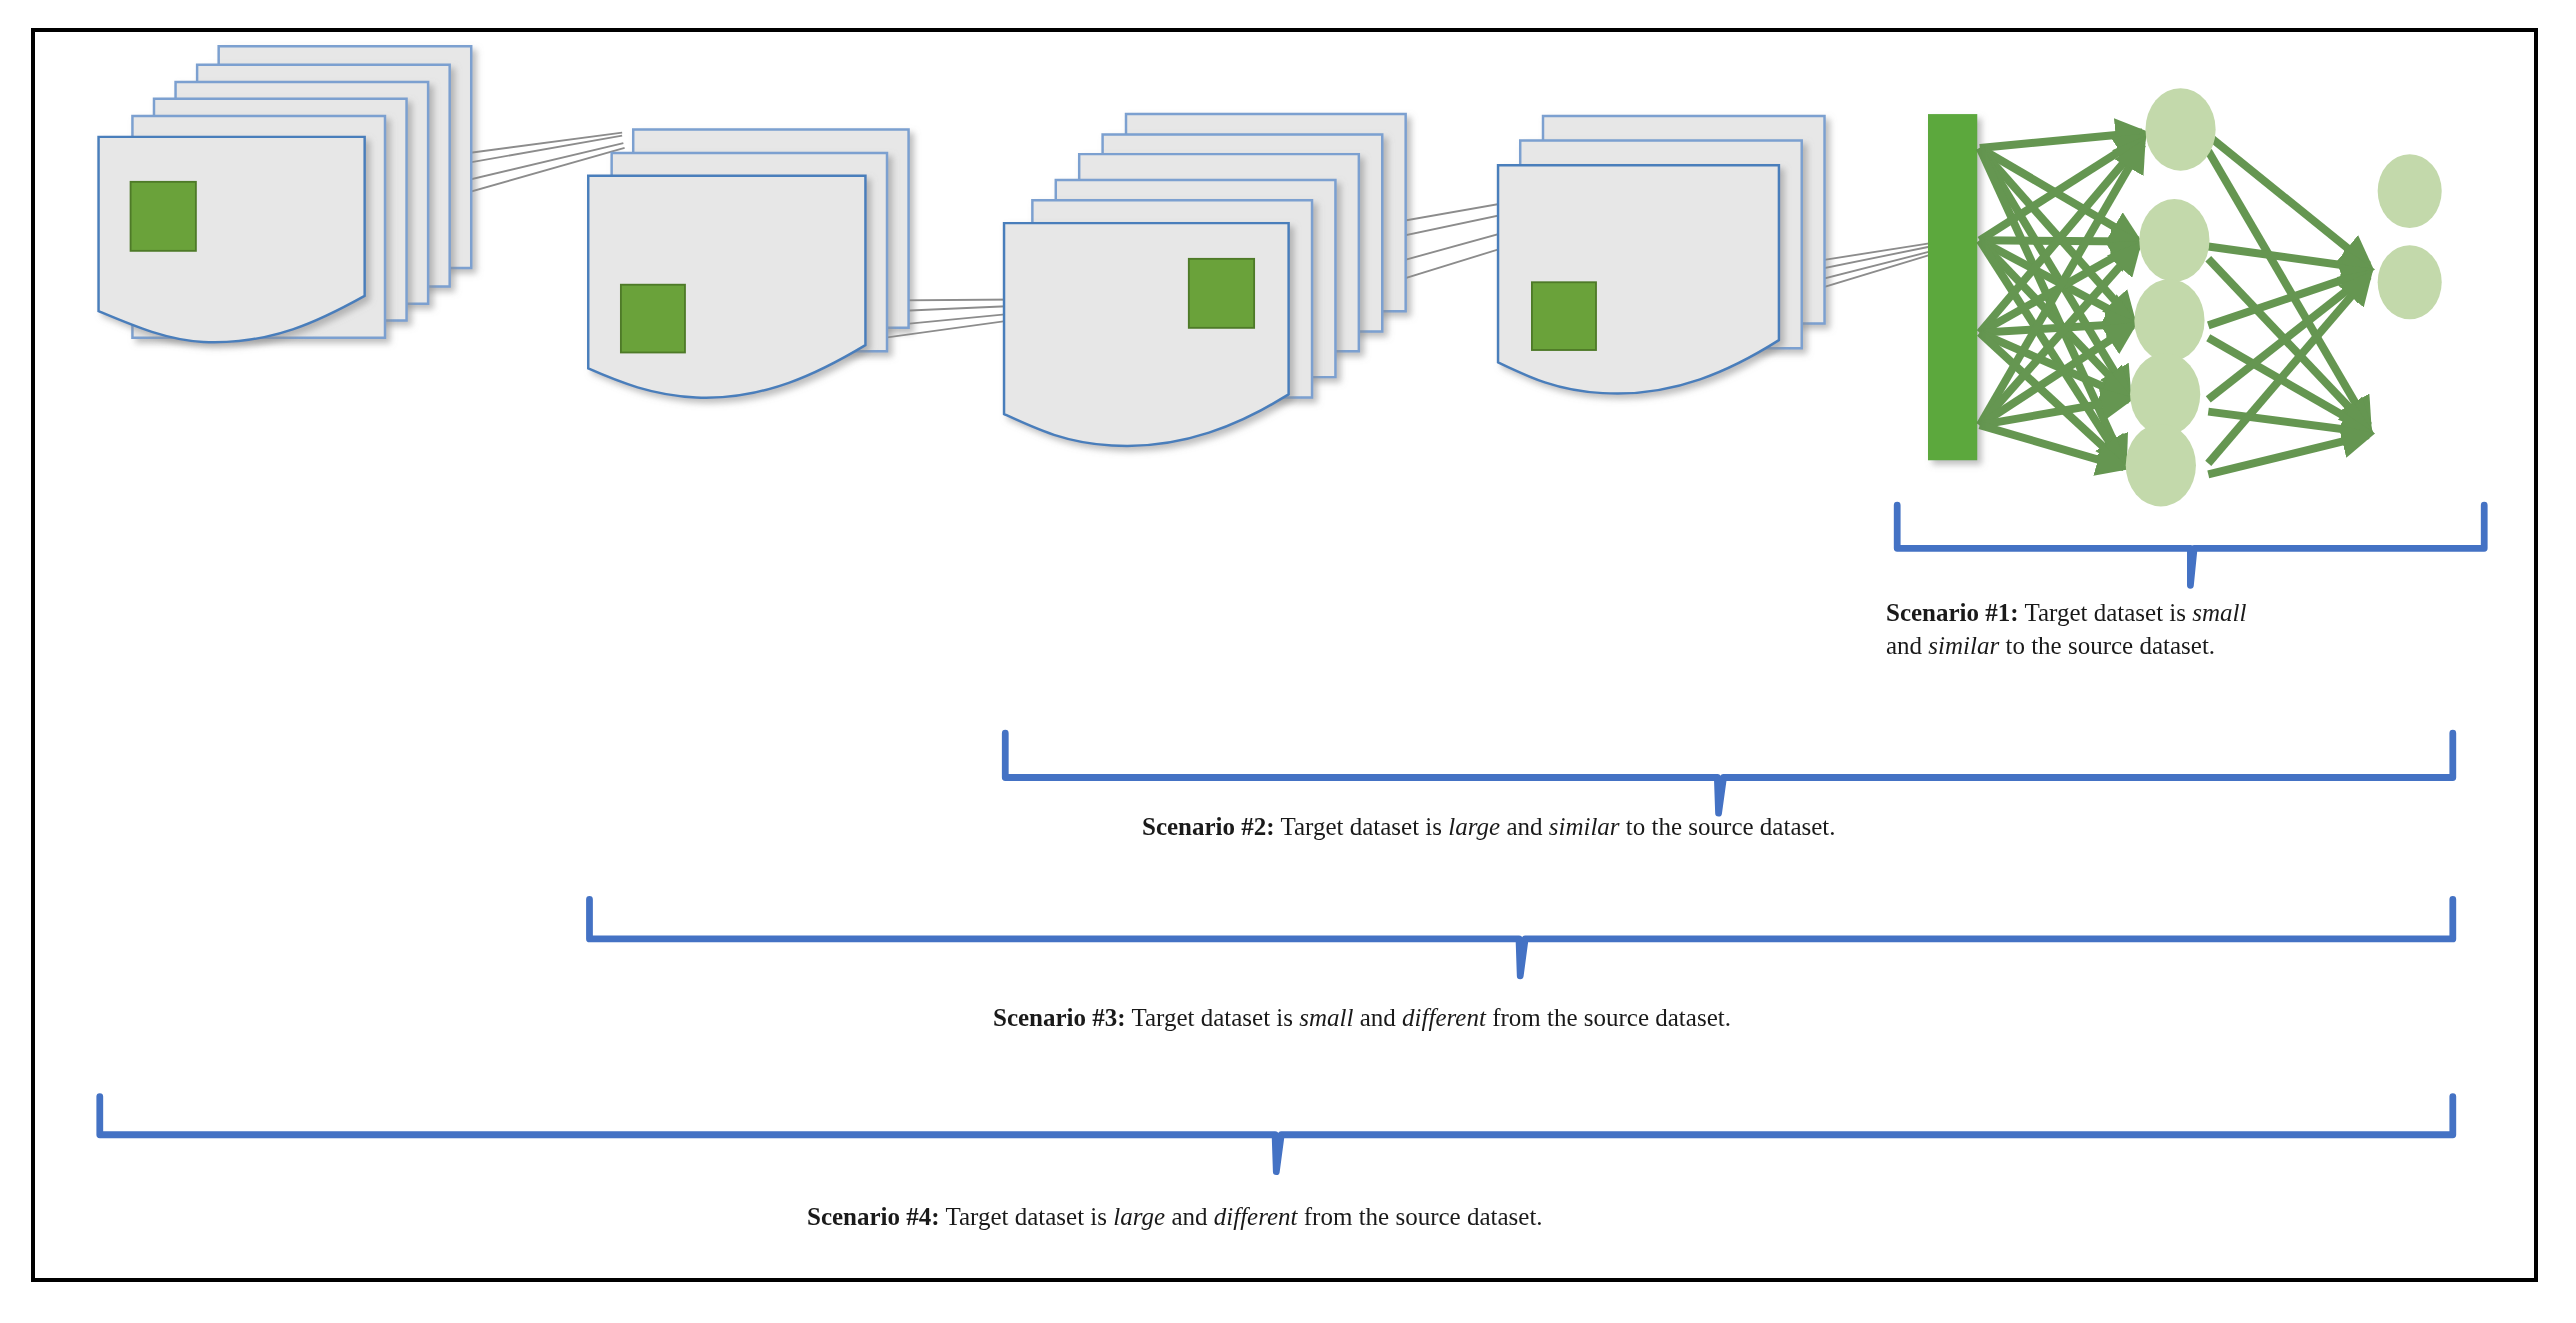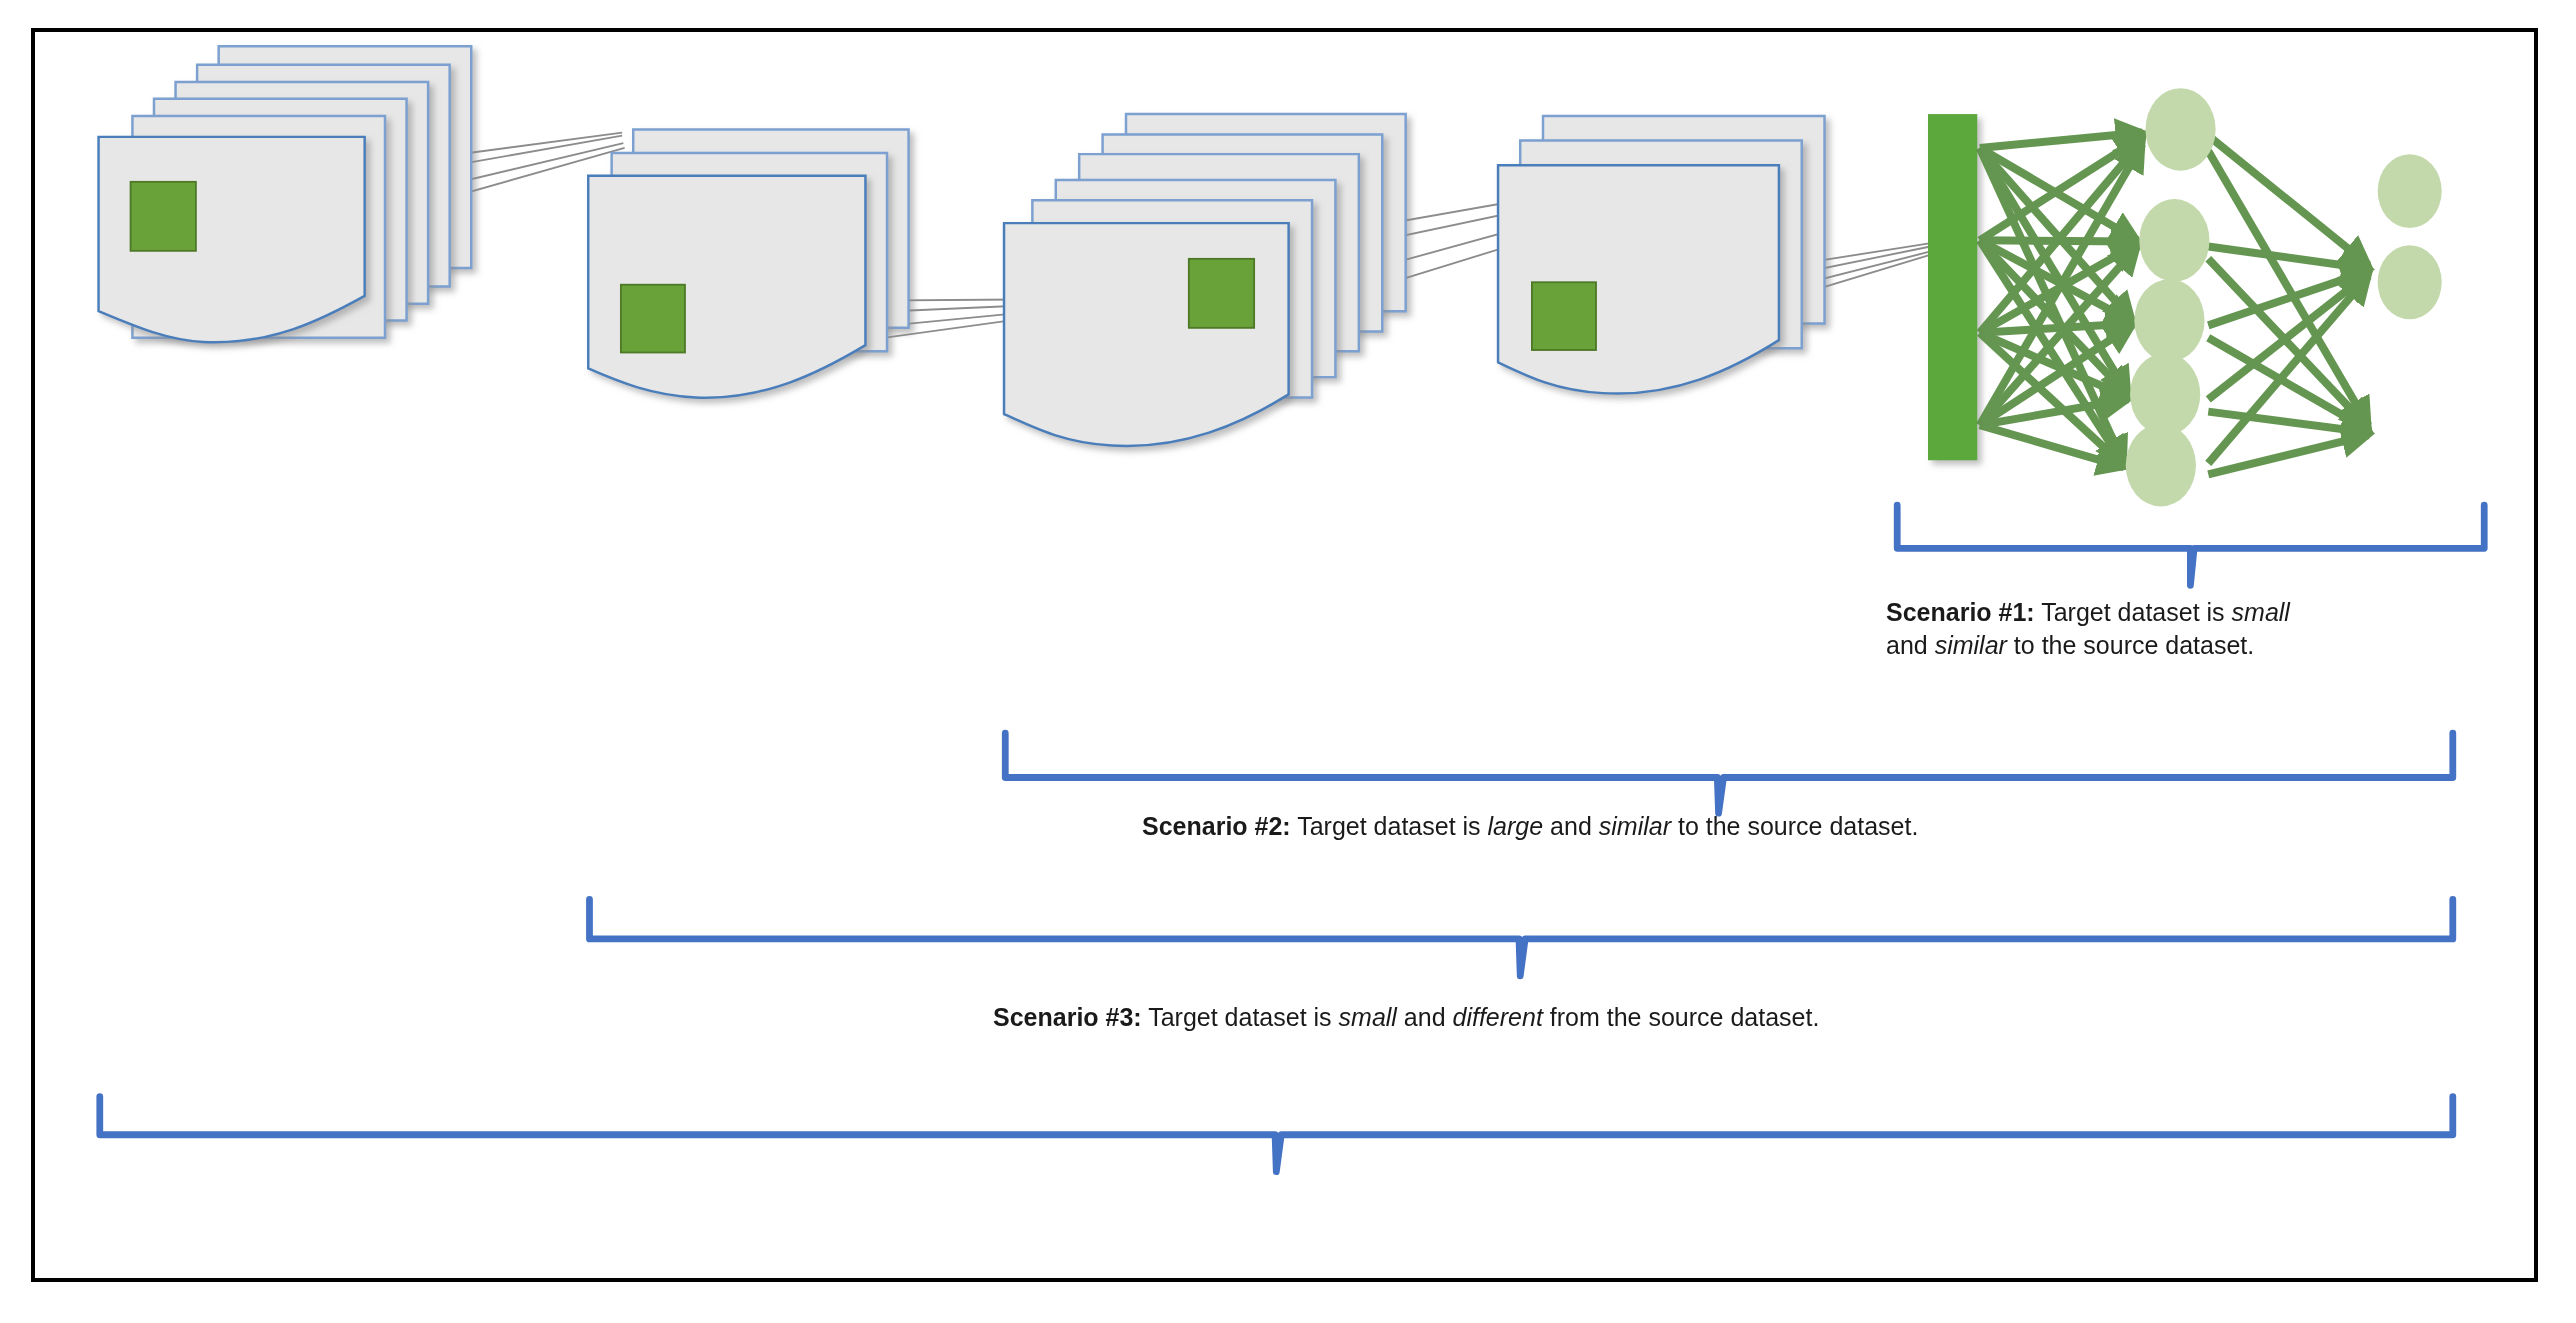--- a/index.html
+++ b/index.html
@@ -2,21 +2,21 @@
 <html style="font-size:10px"><head>
 <meta charset="utf-8">
 <style>
   html,body{margin:0;padding:0;background:#fff;}
   body{width:2576px;height:1324px;font-family:"Liberation Sans",sans-serif;}
   #frame{position:absolute;left:31px;top:28px;width:2507px;height:1254px;
          border:4.3px solid #000;background:#fff;box-sizing:border-box;}
   .stage{position:absolute;left:0;top:0;width:2576px;height:1324px;}
   .svgroot{position:absolute;left:0;top:0;}
   .cap{position:absolute;color:#1a1a1a;font-size:25px;line-height:1.32;
-       font-family:Liberation Sans, sans-serif;white-space:nowrap;}
+       font-family:Liberation Serif, serif;white-space:nowrap;}
   .cap b{font-weight:bold;}
   .cap i{font-style:italic;}
   .cap.c1{white-space:normal;text-align:left;}
 </style>
 </head>
 <body>
 
 <div class="stage">
 
   <div id="frame"></div>
@@ -206,15 +206,18 @@
   </div>
 
   <div class="cap" style="left:1142px;top:810px;">
     <b>Scenario #2:</b><span> Target dataset is </span><i>large</i><span> and </span><i>similar</i><span> to the source dataset.</span>
   </div>
 
   <div class="cap" style="left:993px;top:1001px;">
     <b>Scenario #3:</b><span> Target dataset is </span><i>small</i><span> and </span><i>different</i><span> from the source dataset.</span>
   </div>
 
+  <div class="cap" style="left:807px;top:1200px;">
+    <b>Scenario #4:</b><span> Target dataset is </span><i>large</i><span> and </span><i>different</i><span> from the source dataset.</span>
+  </div>
 
 </div>
 
 
 </body></html>

